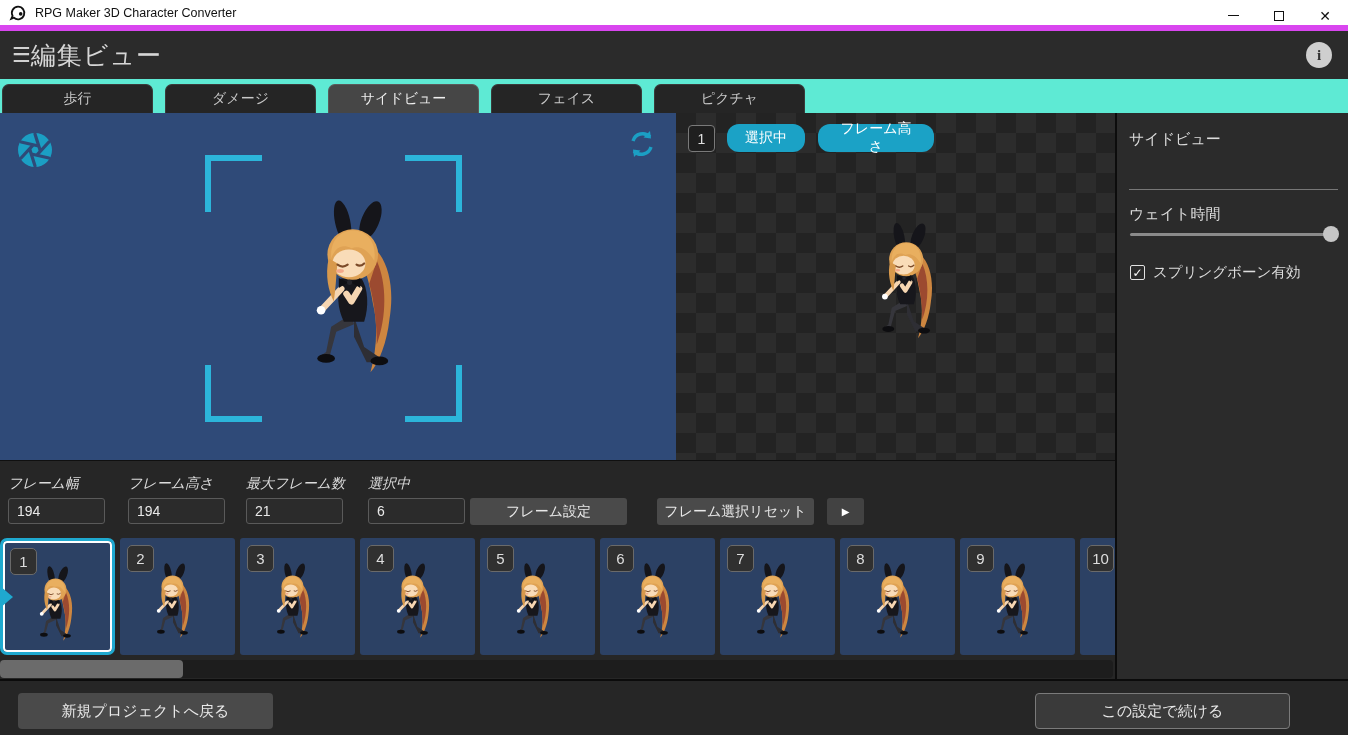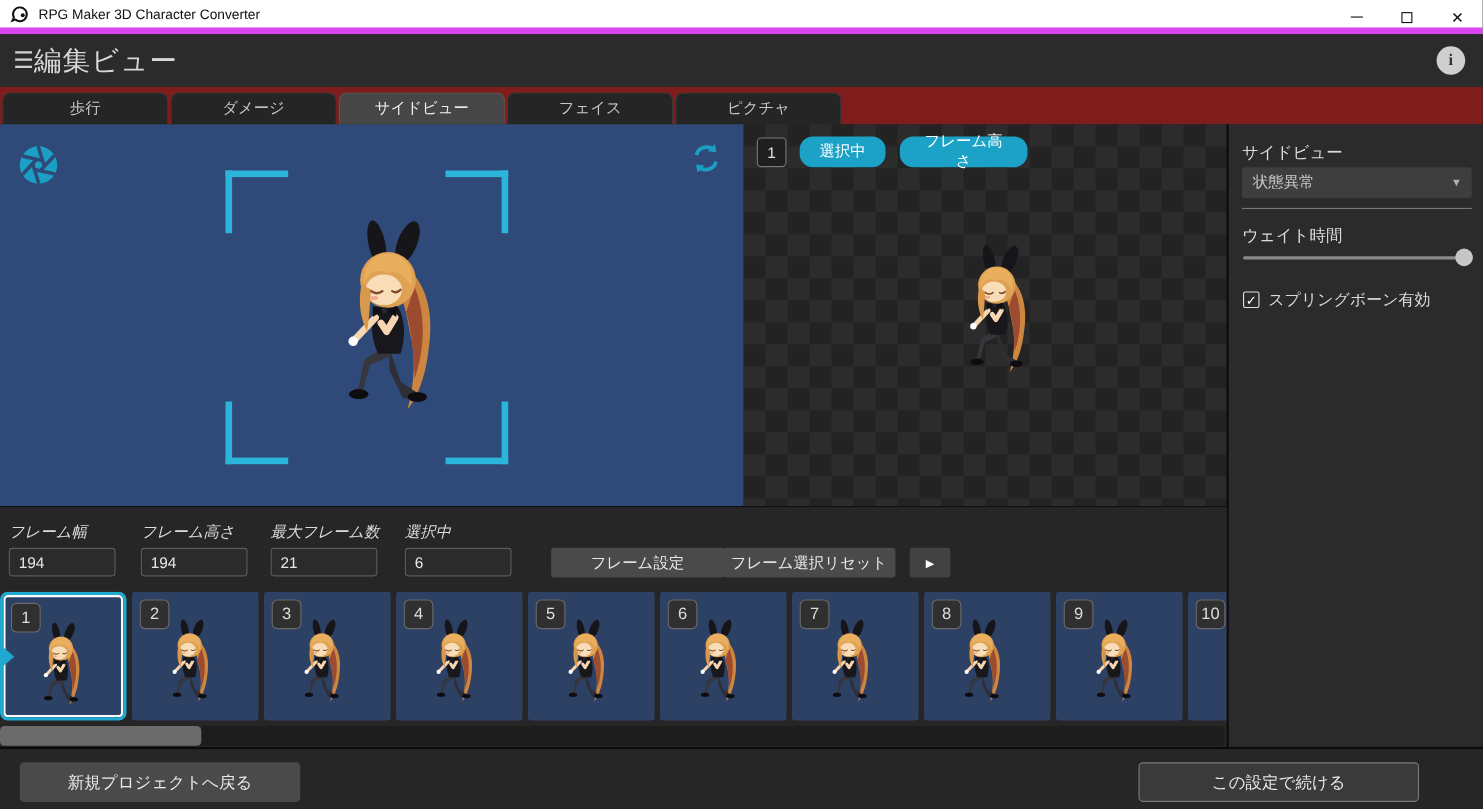--- a/index.html
+++ b/index.html
@@ -24,22 +24,22 @@
   
   .header{position:absolute;left:0;top:31px;width:1348px;height:48px;background:#2b2b2b;
     display:flex;align-items:center;}
   .hamburger{margin-left:12px;font-size:21px;color:#d0d0d0;cursor:pointer;}
   .header-title{margin-left:0;font-size:25px;color:#d6d6d6;letter-spacing:1px;}
   .info-btn{position:absolute;right:16px;top:11px;width:26px;height:26px;border-radius:50%;
     background:#cfcfcf;display:flex;align-items:center;justify-content:center;
     color:#333;font-weight:bold;font-size:15px;font-family:"Liberation Serif",serif;}
 
   
-  .tabrow{position:absolute;left:0;top:79px;width:1348px;height:34px;background:#7f1d1d;
-    display:flex;align-items:flex-end;gap:2px;padding-left:2px;}
+  .tabrow{position:absolute;left:0;top:79px;width:1348px;height:34px;background:#5eead4;
+    display:flex;align-items:flex-end;gap:12px;padding-left:2px;}
   .tab{width:151px;height:29px;background:#252525;border:1px solid #3a3a3a;border-bottom:none;
     border-radius:7px 7px 0 0;display:flex;align-items:center;justify-content:center;cursor:pointer;}
   .tab-label{font-size:14px;color:#c8c8c8;}
   .tab.active{background:#464646;border-color:#5a5a5a;}
   .tab.active .tab-label{color:#efefef;}
 
   
   .main{position:absolute;left:0;top:113px;width:1115px;height:347px;}
   .preview{position:absolute;left:0;top:0;width:676px;height:347px;background:var(--preview-bg);overflow:hidden;}
   .checker{position:absolute;left:676px;top:0;width:439px;height:347px;
@@ -88,21 +88,21 @@
   
   .controlbar{position:absolute;left:0;top:460px;width:1115px;height:78px;background:#262626;
     border-top:1px solid #101010;}
   .field{position:absolute;top:14px;width:97px;}
   .field-label{display:block;font-size:14px;color:#dcdcdc;white-space:nowrap;font-style:italic;}
   .field-input{margin-top:5px;width:97px;height:26px;background:#2b2b2b;border:1px solid #5a5a5a;
     border-radius:3px;color:#e8e8e8;font-size:14px;font-family:inherit;padding:0 8px;}
   .field.f1{left:8px;} .field.f2{left:128px;} .field.f3{left:246px;} .field.f4{left:368px;}
   .gray-btn{position:absolute;top:37px;height:27px;background:#4a4a4a;border:none;border-radius:3px;
     color:#e8e8e8;font-size:14px;font-family:inherit;cursor:pointer;}
-  .set-btn{left:501px;width:157px;}
+  .set-btn{left:470px;width:157px;}
   .reset-btn{left:657px;width:157px;}
   .play-btn{position:absolute;left:827px;top:37px;width:37px;height:27px;background:#424242;border:none;
     border-radius:3px;color:#fff;font-size:10px;cursor:pointer;display:flex;align-items:center;justify-content:center;}
 
   
   .filmstrip{position:absolute;left:0;top:538px;width:1115px;height:120px;display:flex;gap:5px;overflow:hidden;}
   .tile{position:relative;flex:0 0 115px;height:117px;background:var(--tile-bg);border-radius:3px;cursor:pointer;}
   .tile-num{position:absolute;left:7px;top:7px;width:27px;height:27px;background:#303030;
     border:1px solid #6a6a6a;border-radius:5px;display:flex;align-items:center;justify-content:center;
     color:#dddddd;font-size:15px;}
@@ -244,24 +244,20 @@
       <button class="pill-btn selected-btn">選択中</button>
       <button class="pill-btn startframe-btn">フレーム高さ</button>
       <svg class="chara-checker" viewBox="0 0 120 150">
           <use href="#chara"></use>
         </svg>
     </div>
   </div>
 
   <div class="sidebar">
     <span class="sb-title">サイドビュー</span>
-    <div class="sb-dropdown">
-      <span class="sb-dropdown-value">状態異常</span>
-      <span class="sb-caret">▼</span>
-    </div>
     <div class="sb-divider"></div>
     <span class="sb-wait-label">ウェイト時間</span>
     <div class="sb-slider">
       <div class="sb-slider-track"></div>
       <div class="sb-slider-handle" style="left: calc(100% - 16px);"></div>
     </div>
     <div class="sb-check-row">
       <div class="sb-checkbox">✓</div>
       <span class="sb-check-label">スプリングボーン有効</span>
     </div>

